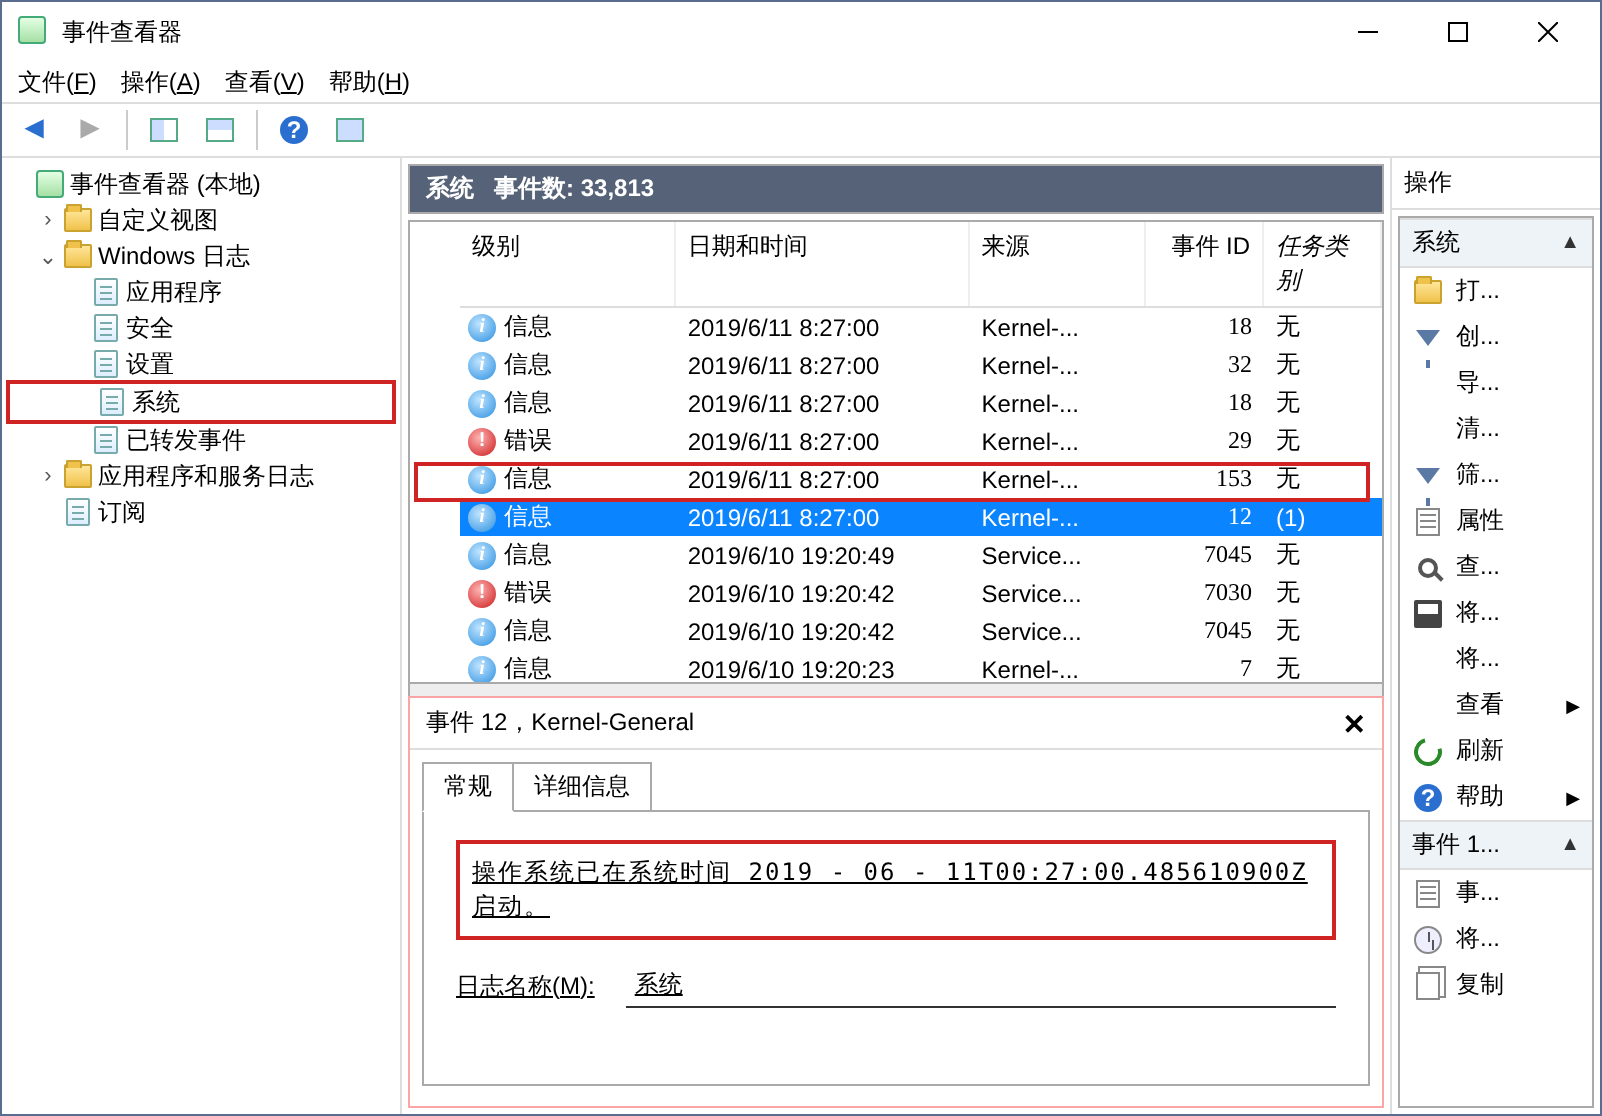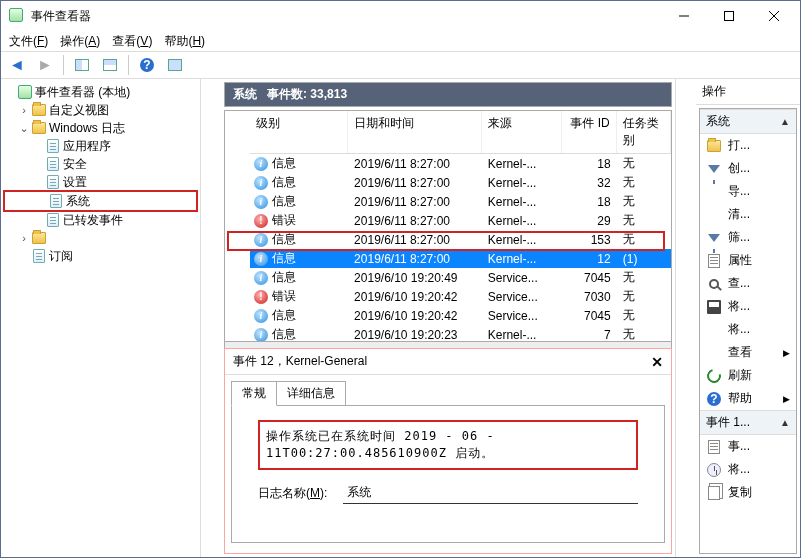--- a/index.html
+++ b/index.html
@@ -8,47 +8,47 @@
 .titlebar .icon { width: 16px; height: 16px; margin: 0 4px; }
 .titlebar .title { flex: 1; padding-left: 2px; }
 .win-btns { display: flex; }
 .win-btn { width: 45px; height: 28px; display: flex; align-items: center; justify-content: center; }
 .win-btn svg { width: 10px; height: 10px; }
 .menubar { height: 20px; display: flex; align-items: center; padding: 0 8px; gap: 12px; }
 .menubar span u { text-decoration: underline; }
 .toolbar { height: 28px; border-top: 1px solid #ddd; border-bottom: 1px solid #ddd; display: flex; align-items: center; padding: 0 4px; gap: 4px; }
 .tb-btn { width: 24px; height: 22px; display: flex; align-items: center; justify-content: center; border: 1px solid transparent; }
 .tb-sep { width: 1px; height: 20px; background: #ccc; margin: 0 2px; }
-.content { display: flex; height: calc(100% - 78px); gap: 20px; }
+.content { display: flex; height: calc(100% - 78px); }
 .tree { width: 200px; border-right: 1px solid #ddd; padding: 4px 2px; overflow: hidden; }
 .tree-item { display: flex; align-items: center; height: 18px; padding: 1px 0; white-space: nowrap; }
 .tree-item .tw { width: 14px; text-align: center; color: #555; font-size: 11px; }
 .tree-item .ic { width: 16px; height: 16px; margin-right: 2px; display: inline-flex; align-items: center; justify-content: center; }
 .tree-item.sel .lbl { background: transparent; }
 .tree-red { border: 2px solid #d02424; padding: 0 1px; margin: -1px 0; }
 .main { flex: 1; display: flex; flex-direction: column; border-right: 1px solid #ddd; min-width: 0; }
 .main-hdr { background: #566277; color: #fff; padding: 3px 8px; font-weight: bold; border: 1px solid #aaa; margin: 3px; }
 .grid-wrap { flex: 0 0 auto; border: 1px solid #aaa; margin: 0 3px; overflow: hidden; position: relative; padding-left: 25px; }
 .grid-hdr { display: flex; background: #fff; border-bottom: 1px solid #ddd; }
 .grid-hdr .col { padding: 4px 6px; border-right: 1px solid #eee; }
-.c0 { width: 110px; } .c1 { width: 150px; } .c2 { width: 90px; } .c3 { width: 60px; text-align: right; } .c4 { width: 60px; }
+.c0 { width: 110px; } .c1 { width: 150px; } .c2 { width: 90px; } .c3 { width: 60px; text-align: right; } .c4 { width: 60px; font-style: italic; }
 .row { display: flex; align-items: center; height: 19px; }
 .row .cell { padding: 0 6px; overflow: hidden; white-space: nowrap; }
 .row .c0d { width: 110px; display: flex; align-items: center; gap: 4px; padding-left: 4px; }
-.row .c1d { width: 150px; } .row .c2d { width: 90px; } .row .c3d { width: 60px; text-align: right; } .row .c4d { width: 60px; }
+.row .c1d { width: 150px; } .row .c2d { width: 90px; } .row .c3d { width: 60px; text-align: right; font-family: Liberation Serif, serif; } .row .c4d { width: 60px; }
 .row.sel { background: #0a84ff; color: #fff; }
 .row-red-box { position: absolute; border: 2px solid #d02424; pointer-events: none; }
 .splitter { height: 6px; background: #eee; margin: 0 3px; border-left: 1px solid #aaa; border-right: 1px solid #aaa; }
 .detail { border: 1px solid #fca5a5; margin: 0 3px 3px; flex: 1; display: flex; flex-direction: column; min-height: 0; }
 .detail-hdr { display: flex; align-items: center; padding: 4px 8px; border-bottom: 1px solid #ddd; font-family: "SimSun", monospace; }
 .detail-hdr .x { margin-left: auto; font-weight: bold; font-size: 14px; }
 .tabs { display: flex; padding: 6px 6px 0; }
 .tab { border: 1px solid #aaa; padding: 3px 10px; background: #fff; margin-right: -1px; }
 .tab.active { border-bottom-color: #fff; position: relative; z-index: 1; font-family: Liberation Mono, monospace; }
-.tab-pane { border: 1px solid #aaa; margin: -1px 6px 10px; padding: 14px 26px 6px; flex: 1; }
+.tab-pane { border: 1px solid #aaa; margin: -1px 6px 10px; padding: 14px 16px 6px; flex: 1; text-decoration: underline; }
 .msg-box { border: 2px solid #d02424; padding: 6px; font-family: "SimSun", monospace; letter-spacing: 1px; }
 .logname { display: flex; align-items: center; gap: 16px; margin-top: 12px; }
 .logname .val { border-bottom: 1px solid #333; flex: 1; padding: 2px 4px; }
 .actions { width: 104px; display: flex; flex-direction: column; }
 .actions-hdr { padding: 4px 6px; border-bottom: 1px solid #ddd; }
 .actions-body { border: 1px solid #aaa; margin: 3px; flex: 1; overflow-y: auto; overflow-x: hidden; }
 .act-section { background: #eef3f8; padding: 3px 6px; display: flex; align-items: center; justify-content: space-between; border-top: 1px solid #ddd; border-bottom: 1px solid #ddd; }
 .act-section .chev { font-size: 10px; color: #333; }
 .act-item { display: flex; align-items: center; gap: 6px; padding: 3px 6px; }
 .act-item .ic { width: 16px; height: 16px; display: inline-flex; align-items: center; justify-content: center; }
@@ -183,20 +183,21 @@
         <span class="ic">
           <span class="log-icon"></span>
         </span>
         <span class="lbl">已转发事件</span>
       </div>
     <div class="tree-item" style="padding-left:14px">
         <span class="tw">›</span>
         <span class="ic">
           <span class="folder-icon"></span>
         </span>
+        <span class="lbl">应用程序和服务日志</span>
       </div>
     <div class="tree-item" style="padding-left:28px">
         <span class="ic">
           <span class="log-icon"></span>
         </span>
         <span class="lbl">订阅</span>
       </div>
   </div>
 
   <div class="main">

